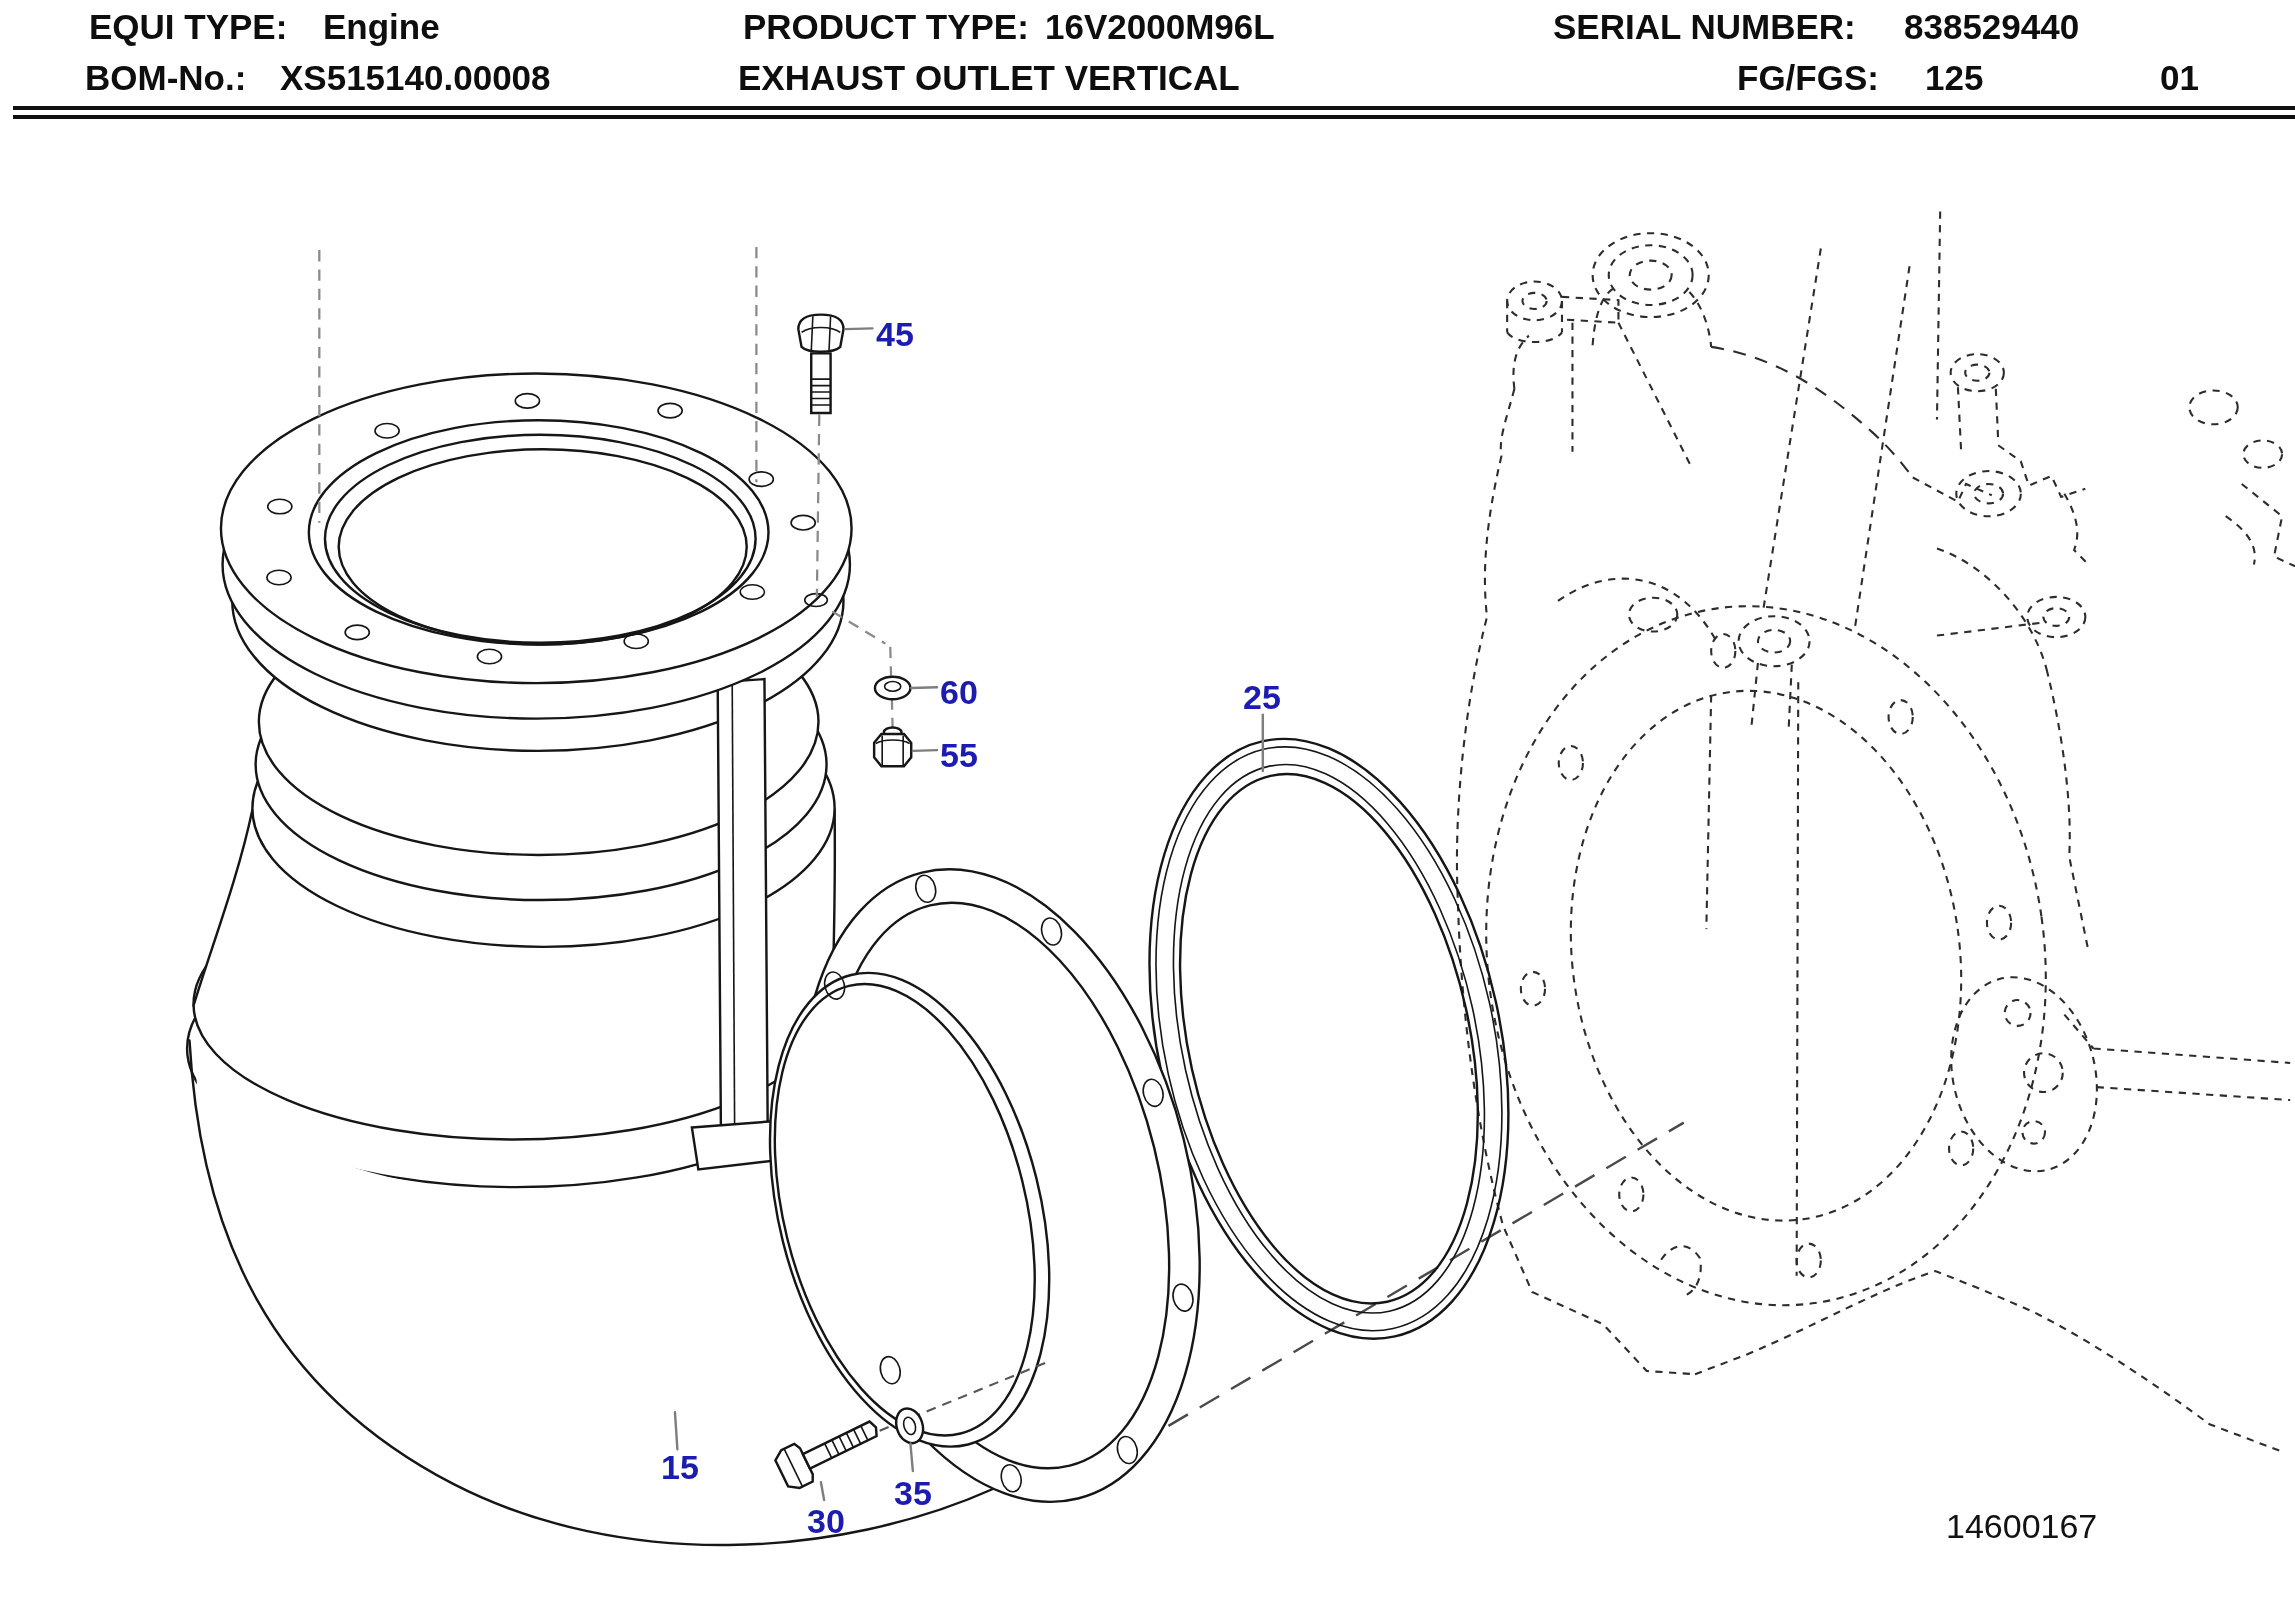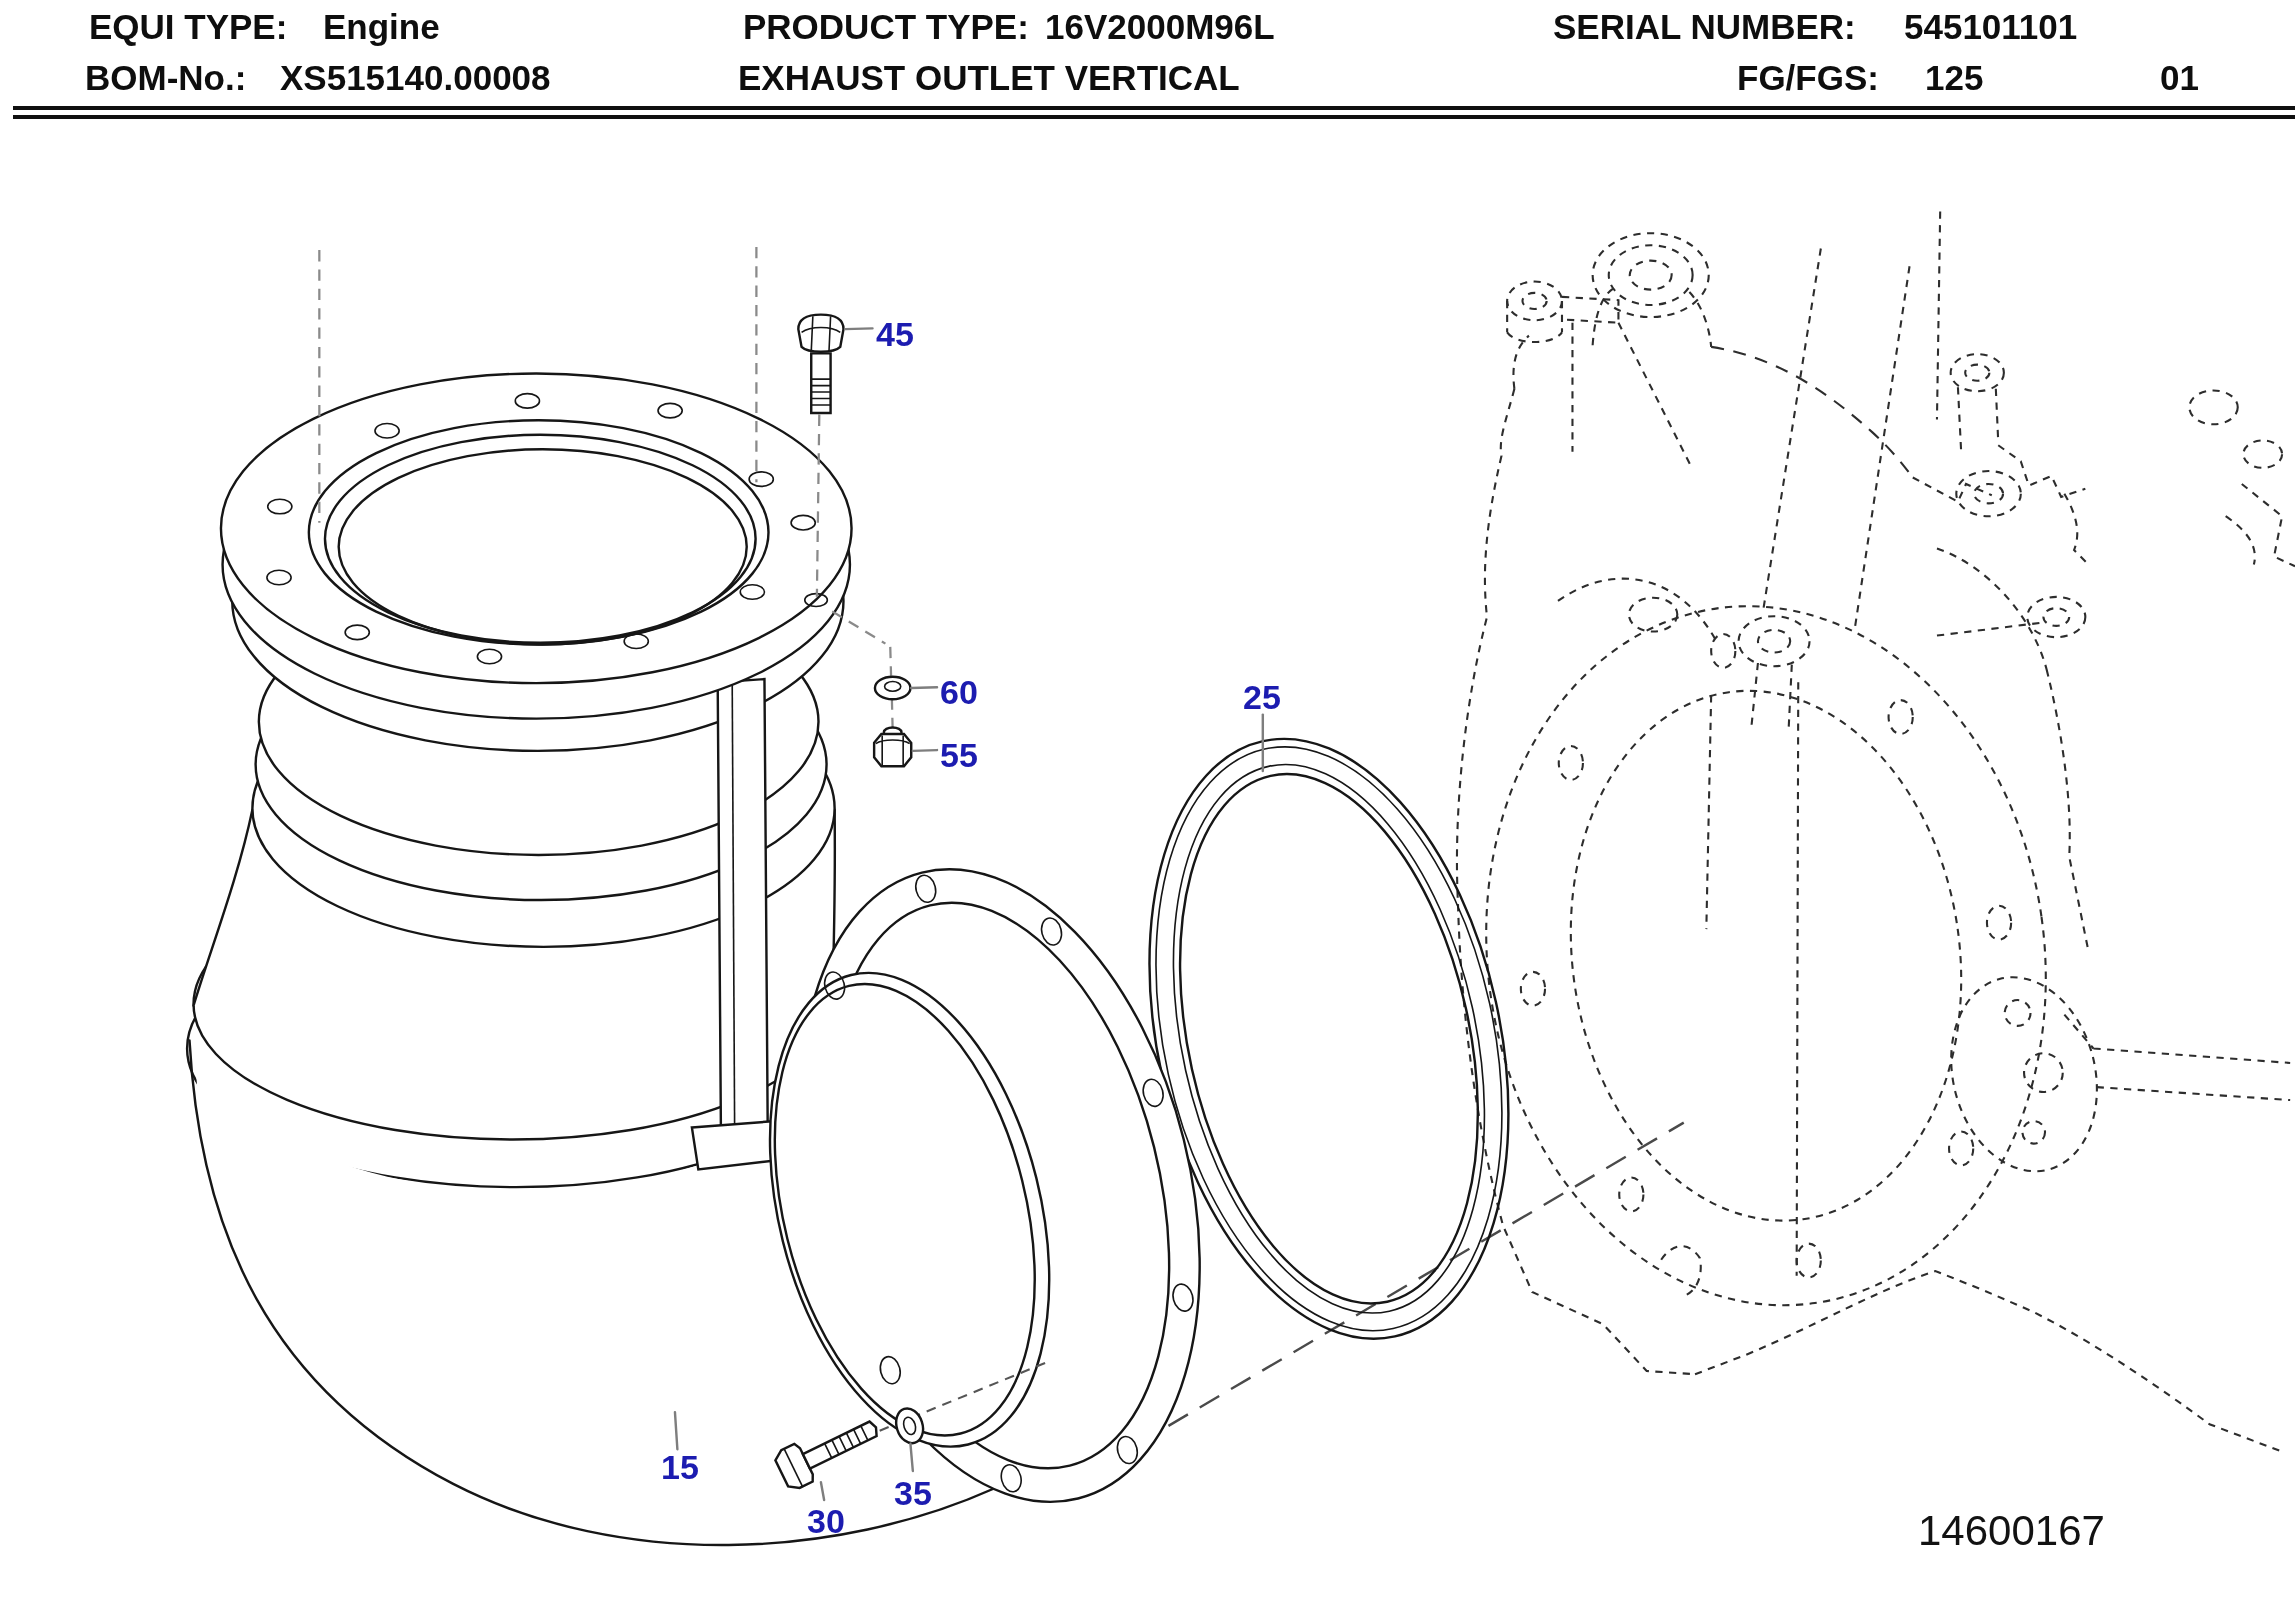--- a/index.html
+++ b/index.html
@@ -2,21 +2,21 @@
 <html style="font-size:13px"><head>
 <meta charset="utf-8">
 <style>
   html,body{margin:0;padding:0;background:#ffffff;}
   .page{position:relative;width:2295px;height:1605px;background:#fff;overflow:hidden;
         font-family:"Liberation Sans",sans-serif;}
   .hdr{position:absolute;font-weight:bold;font-size:35px;color:#0e0e0e;white-space:nowrap;}
   .rule{position:absolute;left:13px;top:106px;width:2283px;height:4.8px;
         border-top:4px solid #101010;border-bottom:4px solid #101010;}
   .callout{position:absolute;font-weight:bold;font-size:34px;color:#1c1cb0;white-space:nowrap;text-align:center;}
-  .dwgnum{position:absolute;font-weight:normal;font-size:42px;color:#121212;white-space:nowrap;}
+  .dwgnum{position:absolute;font-weight:normal;font-size:34px;color:#121212;white-space:nowrap;margin-left:28px;}
   svg{position:absolute;left:0;top:0;}
   .solid{stroke:#161616;stroke-width:3;fill:none;stroke-linecap:round;}
   .solidf{stroke:#161616;stroke-width:3;fill:#ffffff;}
   .fillw{fill:#ffffff;stroke:none;}
   .thin{stroke:#161616;stroke-width:2;fill:none;}
   .eng{stroke:#2d2d2d;stroke-width:2.6;fill:none;stroke-dasharray:9 8;}
   .engl{stroke:#2d2d2d;stroke-width:2.6;fill:none;stroke-dasharray:16 12;}
   .cl{stroke:#8a8a8a;stroke-width:2.8;fill:none;stroke-dasharray:14 10;}
   .ldr{stroke:#7e7e7e;stroke-width:3;fill:none;stroke-linecap:round;}
   .axis{stroke:#4a4a4a;stroke-width:3;fill:none;stroke-dasharray:28 17;}
@@ -26,21 +26,21 @@
 <body>
 
 <div class="page">
 
   <div>
     <span class="hdr" style="left:89px;top:6.5px">EQUI TYPE:</span>
     <span class="hdr" style="left:323px;top:6.5px">Engine</span>
     <span class="hdr" style="left:743px;top:6.5px">PRODUCT TYPE:</span>
     <span class="hdr" style="left:1045px;top:6.5px">16V2000M96L</span>
     <span class="hdr" style="left:1553px;top:6.5px">SERIAL NUMBER:</span>
-    <span class="hdr" style="left:1904px;top:6.5px">545101101</span>
+    <span class="hdr" style="left:1904px;top:6.5px">838529440</span>
     <span class="hdr" style="left:85px;top:58px">BOM-No.:</span>
     <span class="hdr" style="left:280px;top:58px">XS515140.00008</span>
     <span class="hdr" style="left:738px;top:58px">EXHAUST OUTLET VERTICAL</span>
     <span class="hdr" style="left:1737px;top:58px">FG/FGS:</span>
     <span class="hdr" style="left:1925px;top:58px">125</span>
     <span class="hdr" style="left:2160px;top:58px">01</span>
     <div class="rule"></div>
   </div>
 
   <svg width="2295" height="1605" viewBox="0 0 2846 1990">

